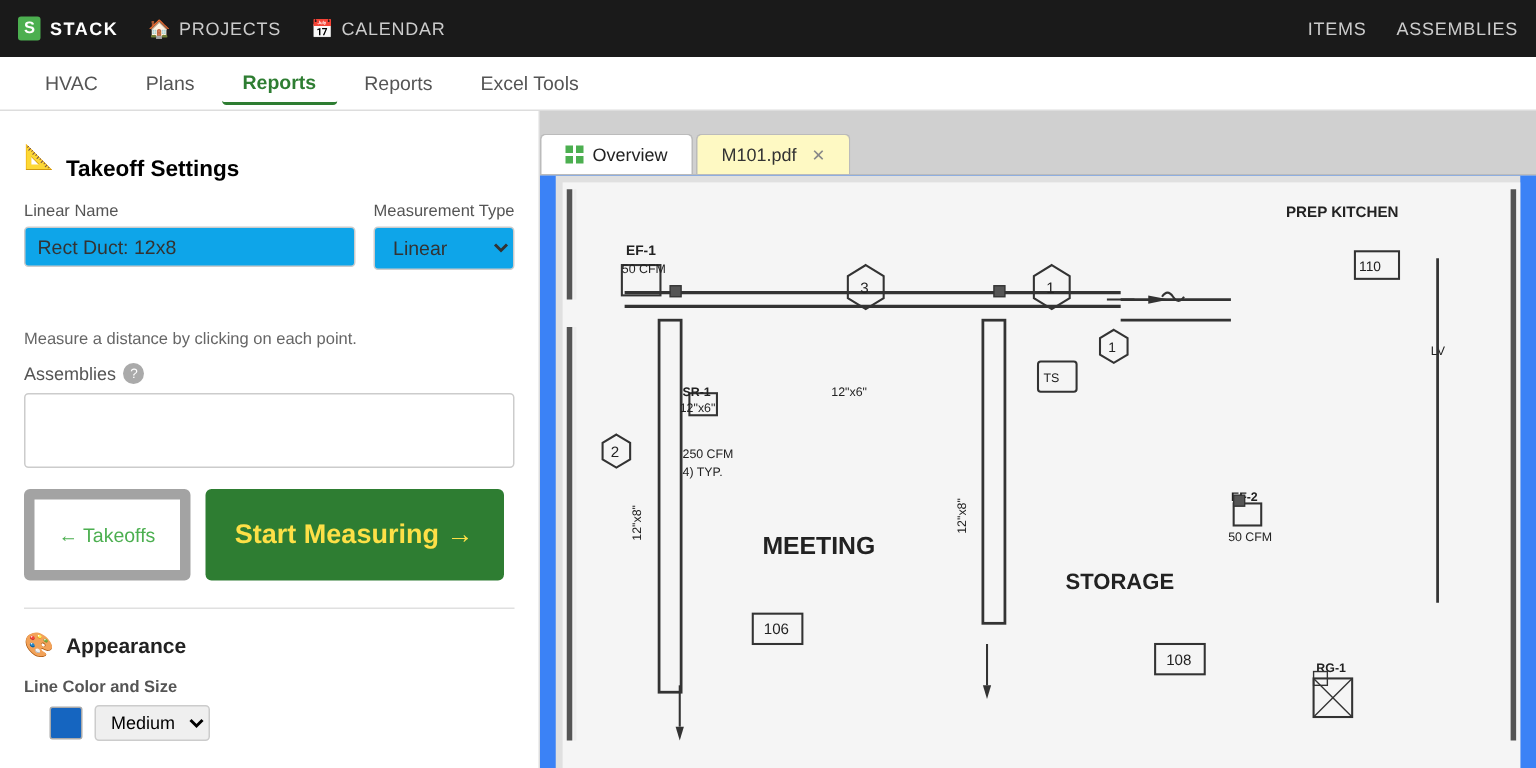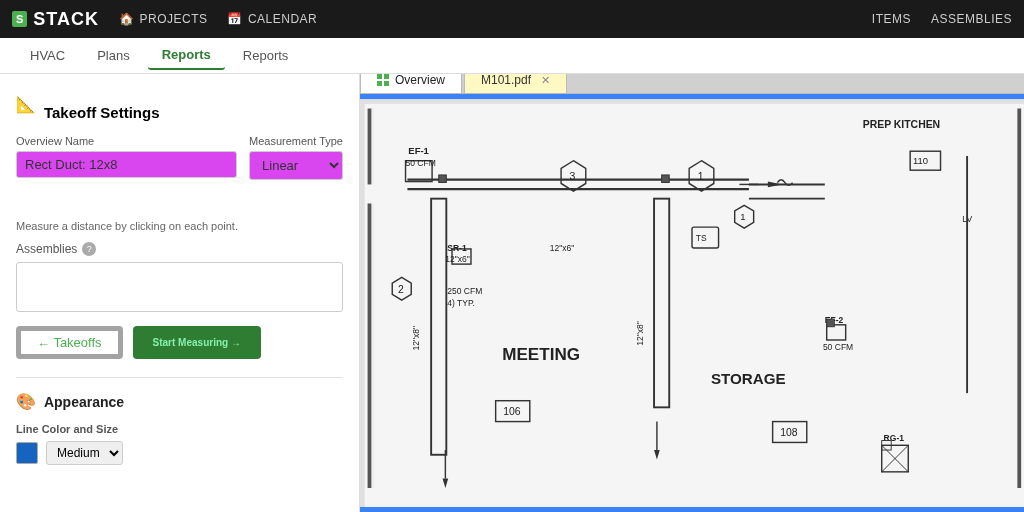--- a/index.html
+++ b/index.html
@@ -24,21 +24,21 @@
       background: #4caf50;
       color: #fff;
       font-weight: bold;
       font-size: 11px;
       padding: 2px 4px;
       border-radius: 2px;
     }
     .logo-text {
       color: #fff;
       font-weight: bold;
-      font-size: 18px;
+      font-size: 12px;
       letter-spacing: 1px;
     }
     .top-nav-items {
       display: flex;
       gap: 20px;
       align-items: center;
       flex: 1;
     }
     .top-nav-item {
       color: #ccc;
@@ -134,21 +134,21 @@
       font-size: 11px;
       color: #555;
       font-weight: 500;
     }
     .form-control {
       border: 1px solid #ccc;
       border-radius: 3px;
       padding: 5px 8px;
       font-size: 13px;
       color: #333;
-      background: #d946ef;
+      background: #0ea5e9;
     }
     select.form-control {
       cursor: pointer;
       appearance: auto;
     }
 
     .hint-text {
       font-size: 11px;
       color: #666;
       margin-bottom: 10px;
@@ -185,40 +185,40 @@
 
     .button-row {
       display: flex;
       gap: 10px;
       margin-bottom: 18px;
     }
     .btn-takeoffs {
       display: flex;
       align-items: center;
       gap: 6px;
-      padding: 4px 16px;
-      border: 5px solid #a3a3a3;
+      padding: 16px 16px;
+      border: 7px solid #a3a3a3;
       background: #fff;
       color: #4caf50;
       border-radius: 4px;
       cursor: pointer;
       font-size: 13px;
       font-weight: 500;
     }
     .btn-start {
       display: flex;
       align-items: center;
       gap: 8px;
       padding: 8px 20px;
       background: #2e7d32;
-      color: #86efac;
+      color: #fde047;
       border: none;
       border-radius: 4px;
       cursor: pointer;
-      font-size: 10px;
+      font-size: 18px;
       font-weight: 600;
     }
 
     .section-divider {
       border: none;
       border-top: 1px solid #e0e0e0;
       margin: 4px 0 14px 0;
     }
 
     .appearance-header {
@@ -240,20 +240,21 @@
     .line-color-label {
       font-size: 11px;
       color: #555;
       margin-bottom: 6px;
       font-weight: bold;
     }
     .color-size-row {
       display: flex;
       align-items: center;
       gap: 8px;
+      margin-left: 17px;
     }
     .color-swatch {
       width: 22px;
       height: 22px;
       background: #1565c0;
       border: 1px solid #aaa;
       border-radius: 2px;
       cursor: pointer;
     }
     .size-select {
@@ -271,21 +272,21 @@
       flex-direction: column;
       background: #e8e8e8;
       overflow: hidden;
     }
 
     
     .tabs-bar {
       display: flex;
       background: #d0d0d0;
       border-bottom: 1px solid #bbb;
-      height: 20px;
+      height: 43px;
       align-items: flex-end;
     }
     .tab {
       display: flex;
       align-items: center;
       gap: 6px;
       padding: 6px 16px;
       font-size: 12px;
       cursor: pointer;
       border-radius: 4px 4px 0 0;
@@ -348,34 +349,35 @@
     <span class="top-nav-right-item">Items</span>
     <span class="top-nav-right-item">Assemblies</span>
   </div>
 </nav>
 
 <nav class="sub-nav">
   <span class="sub-nav-item">HVAC</span>
   <span class="sub-nav-item">Plans</span>
   <span class="sub-nav-item active">Reports</span>
   <span class="sub-nav-item">Reports</span>
+  <span class="sub-nav-item">Excel Tools</span>
 </nav>
 
 <div class="main-layout">
 
   <div class="left-panel">
 
     <div class="panel-section-header">
       <span class="takeoff-icon">📐</span>
       <span class="panel-title">Takeoff Settings</span>
     </div>
 
     <div class="form-row">
       <div class="form-group full">
-        <label>Overview Name</label>
+        <label>Linear Name</label>
         <input class="form-control" type="text" value="Rect Duct: 12x8" style="">
       </div>
       <div class="form-group">
         <label>Measurement Type</label>
         <select class="form-control">
           <option>Linear</option>
           <option>Area</option>
           <option>Count</option>
           <option>Volume</option>
         </select>

